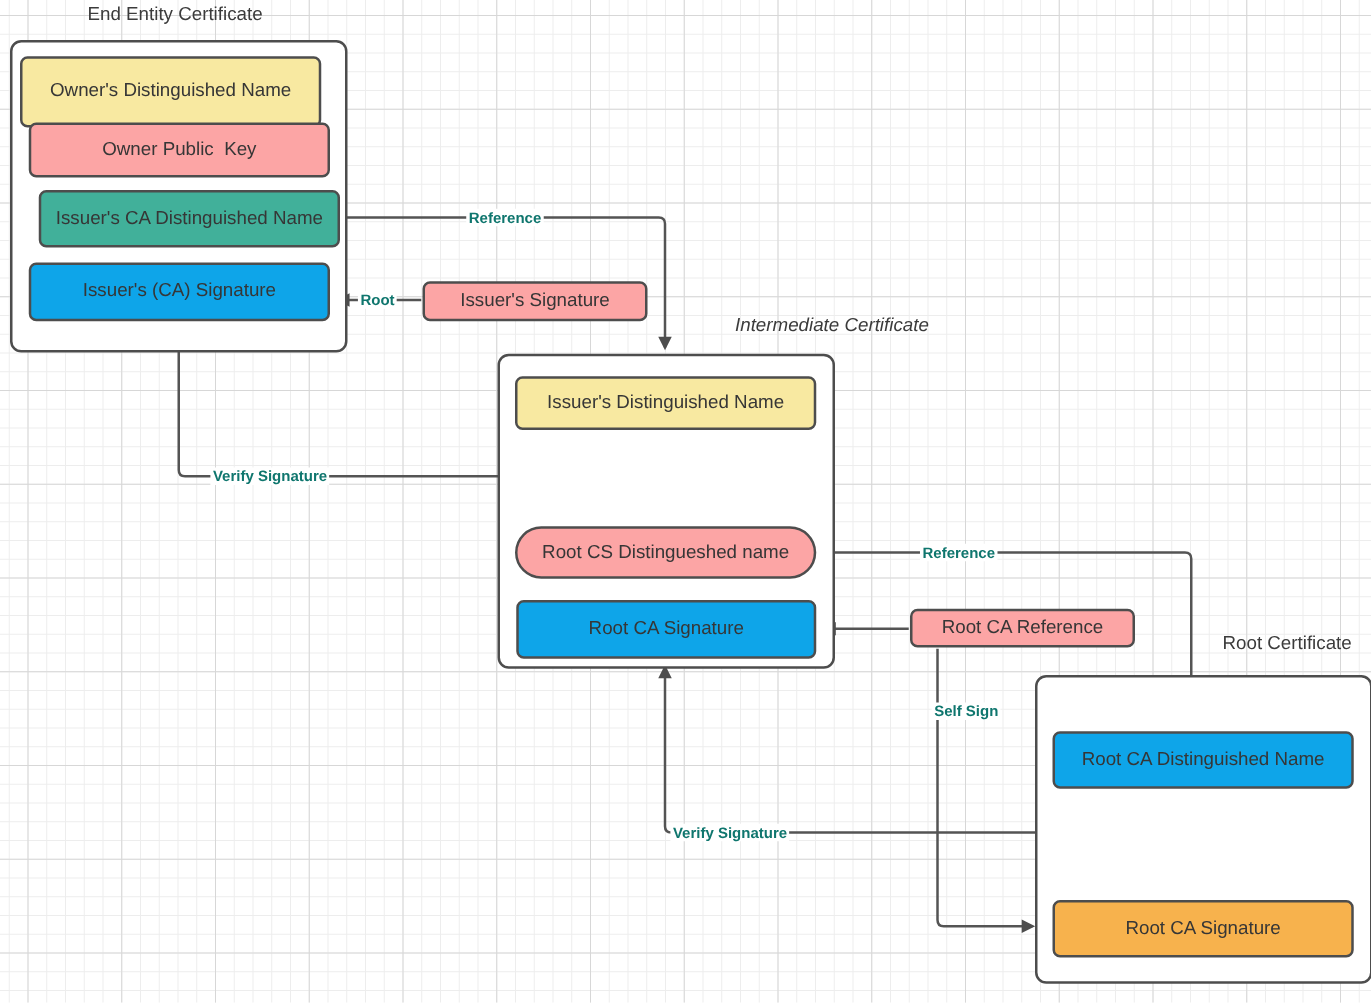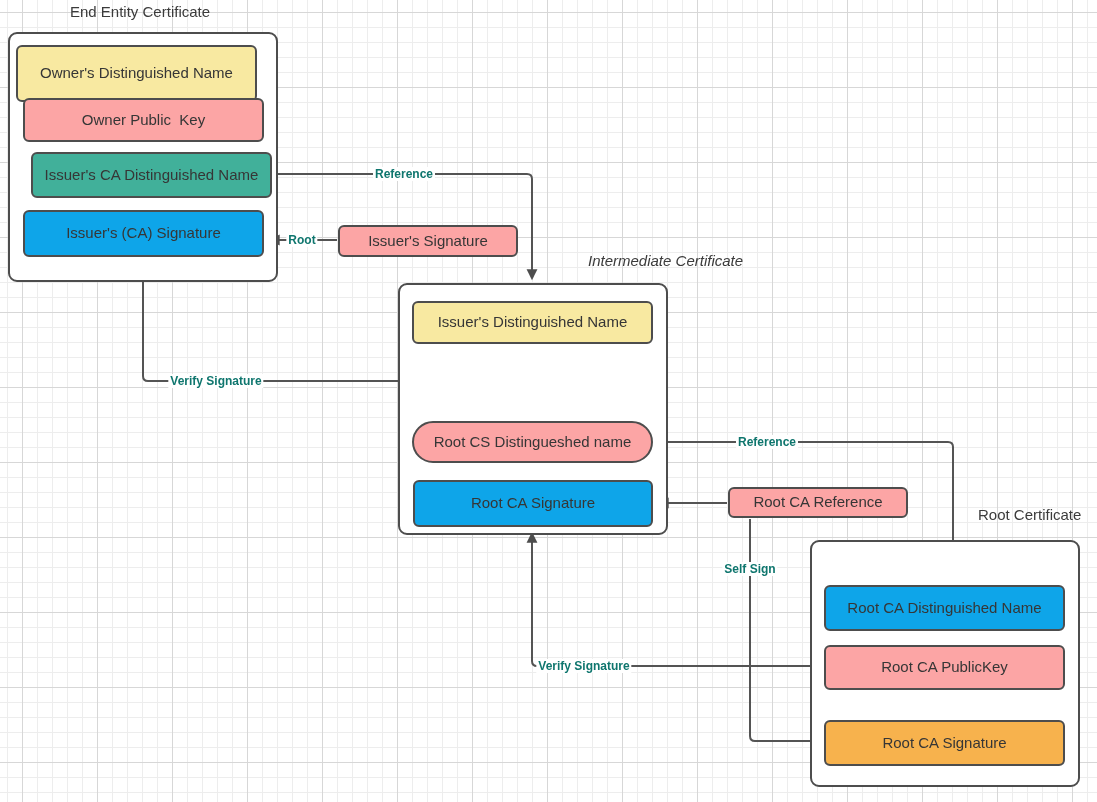--- a/index.html
+++ b/index.html
@@ -73,26 +73,25 @@
   <div class="group-title" style="left:566px;top:252px;font-style:italic;">Intermediate Certificate</div>
   <div class="group" style="left:398px;top:283px;width:270px;height:252px;">
     <div class="node fill-yellow" style="left:12px;top:16px;width:241px;height:43px;">Issuer's Distinguished Name</div>
     <div class="node fill-blue" style="left:12px;top:136px;width:241px;height:42px;border-radius:21px;">Root CS Distingueshed name</div>
     <div class="node fill-green" style="left:13px;top:195px;width:240px;height:47px;">Root CA Signature</div>
   </div>
 
   <div class="node fill-blue" style="left:728px;top:487px;width:180px;height:31px;">Root CA Reference</div>
 
   <div class="group-title" style="left:956px;top:506px;">Root Certificate</div>
-  <div class="group" style="left:810px;top:540px;width:270px;height:247px;">
+  <div class="group" style="left:828px;top:540px;width:270px;height:247px;">
     <div class="node fill-green" style="left:12px;top:43px;width:241px;height:46px;">Root CA Distinguished Name</div>
-    <div class="node fill-blue" style="left:12px;top:103px;width:241px;height:45px;">Root CA PublicKey</div>
     <div class="node fill-orange" style="left:12px;top:178px;width:241px;height:46px;">Root CA Signature</div>
   </div>
 
   <div class="edge-label" style="left:404px;top:174px;">Reference</div>
   <div class="edge-label" style="left:302px;top:240px;">Root</div>
   <div class="edge-label" style="left:216px;top:381px;">Verify Signature</div>
   <div class="edge-label" style="left:767px;top:442px;">Reference</div>
-  <div class="edge-label" style="left:750px;top:569px;">Self Sign</div>
+  <div class="edge-label" style="left:773px;top:569px;">Self Sign</div>
   <div class="edge-label" style="left:584px;top:666px;">Verify Signature</div>
 
 </div>
 
 </body></html>

